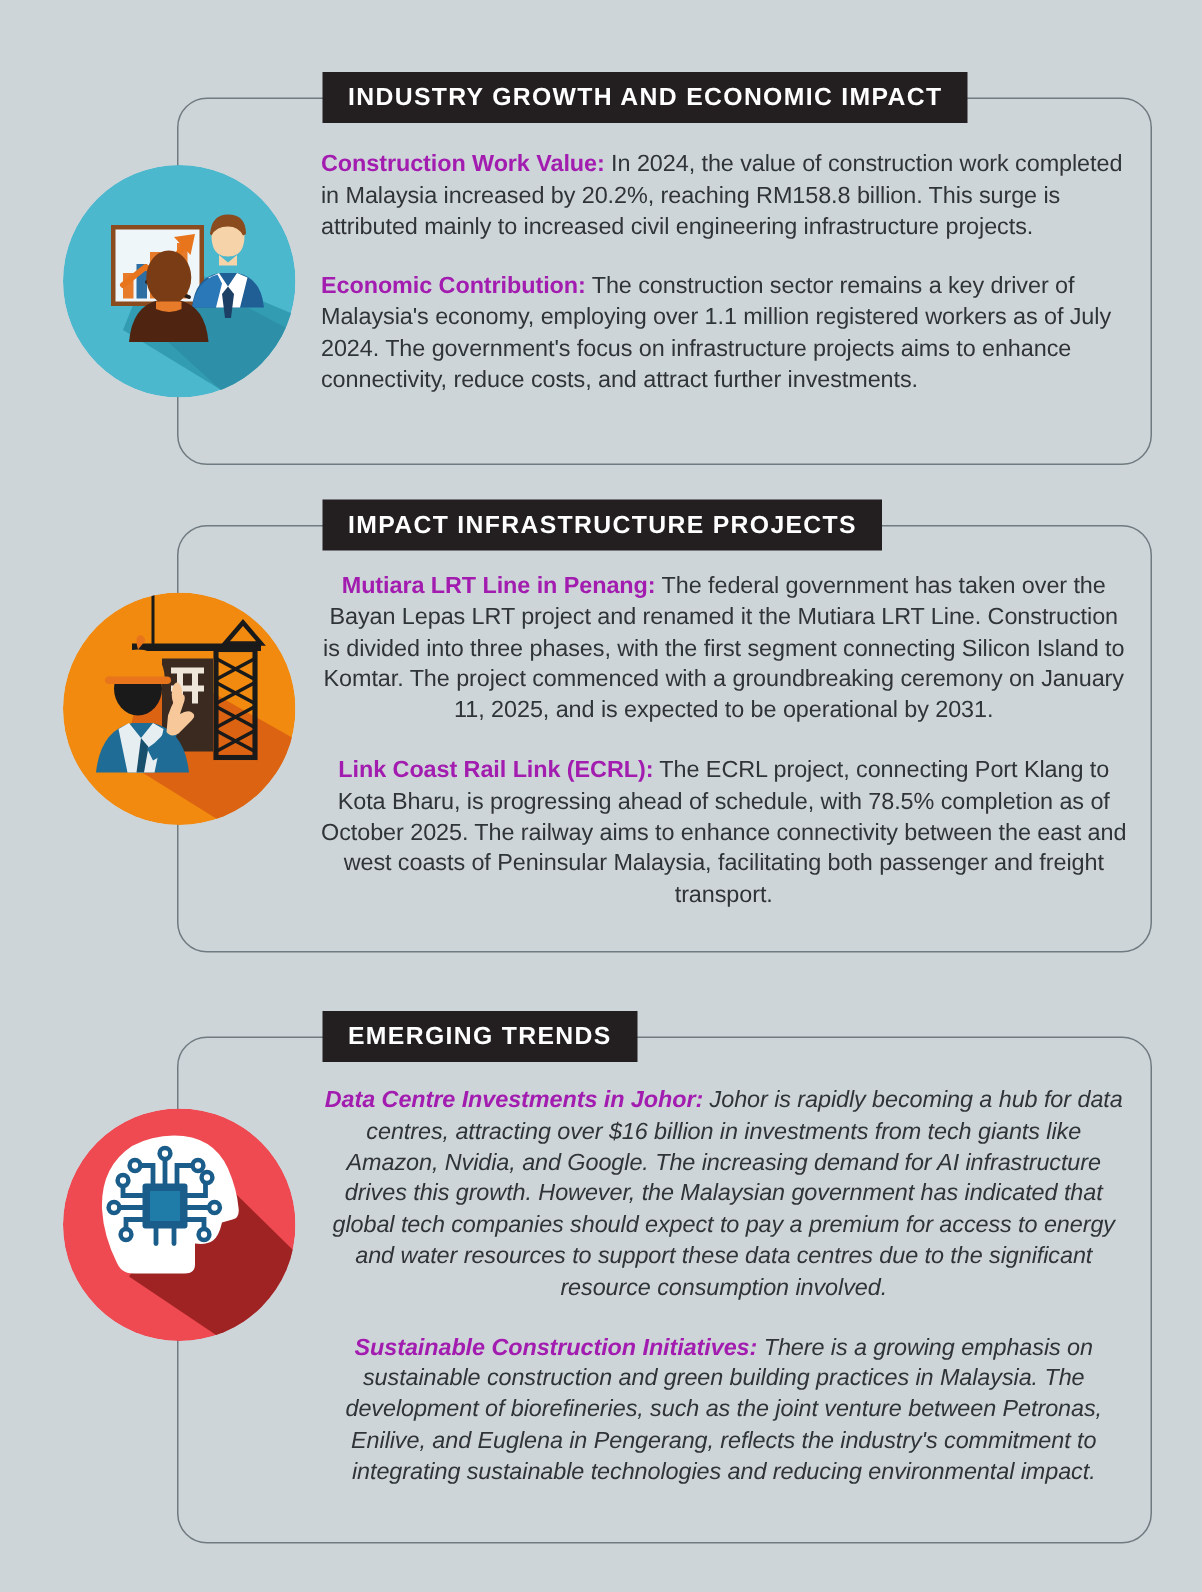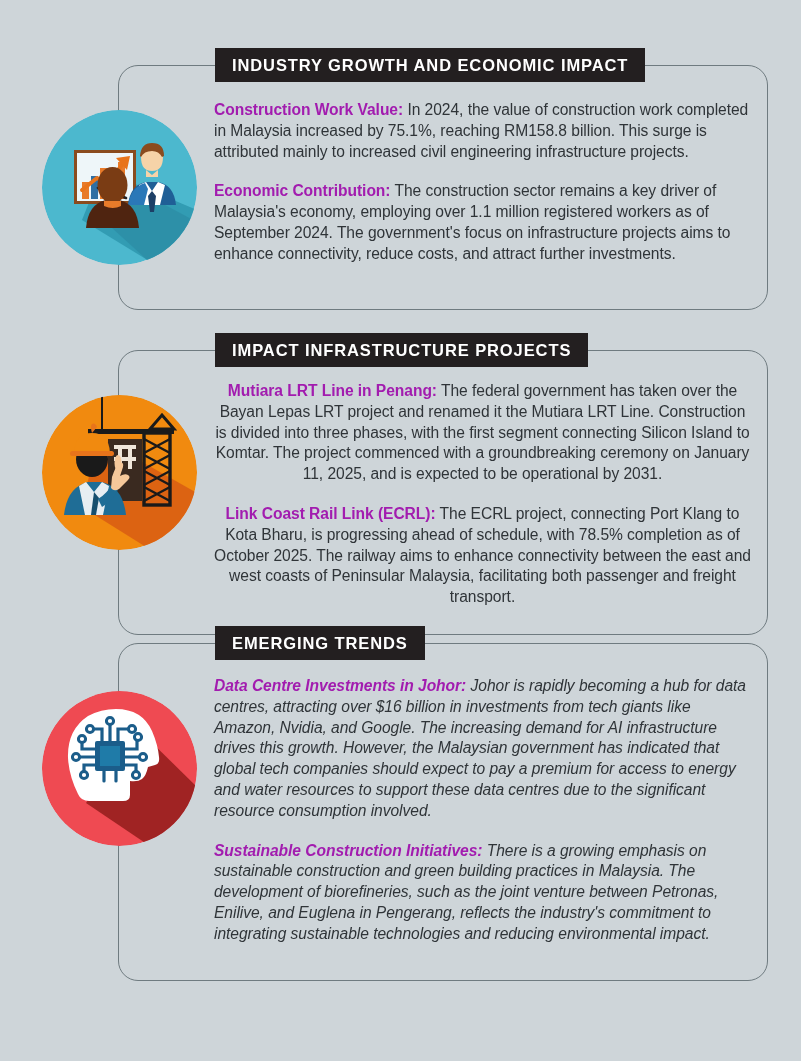--- a/index.html
+++ b/index.html
@@ -20,21 +20,21 @@
   }
 
   
   .section {
     position: absolute;
     left: 0;
     width: 801px;
   }
   #section-0 { top: 48px;  height: 262px; }
   #section-1 { top: 333px; height: 302px; }
-  #section-2 { top: 626px; height: 355px; }
+  #section-2 { top: 674px; height: 355px; text-align: center; }
 
   
   .card-outline {
     position: absolute;
     left: 118px;
     right: 33px;
     top: 17px;
     bottom: 0;
     border: 1.4px solid #6f7b80;
     border-radius: 20px;
@@ -139,22 +139,22 @@
         <path d="M104 60 l6 5 l6 -5 l0 7 l-12 0 z" fill="#f6d3a8"></path>
         <path d="M86 95 q3 -18 17 -22 l3 6 l-4 16 z" fill="#2a78b8"></path>
 
         <path d="M44 118 q2 -24 20 -28 l13 0 q18 4 20 28 z" fill="#4f2410"></path>
         <ellipse cx="70.5" cy="75" rx="15" ry="18" fill="#7a3c14"></ellipse>
         <path d="M62 91 l17 0 l0 5 q-8 4 -17 0 z" fill="#e87b2a"></path>
       </svg>
     </div>
 
     <div class="body-text">
-      <p class="para"><b>Construction Work Value:</b><span> In 2024, the value of construction work completed in Malaysia increased by 75.1%, reaching RM158.8 billion. This surge is attributed mainly to increased civil engineering infrastructure projects.</span></p>
-      <p class="para"><b>Economic Contribution:</b><span> The construction sector remains a key driver of Malaysia's economy, employing over 1.1 million registered workers as of September 2024. The government's focus on infrastructure projects aims to enhance connectivity, reduce costs, and attract further investments.</span></p>
+      <p class="para"><b>Construction Work Value:</b><span> In 2024, the value of construction work completed in Malaysia increased by 20.2%, reaching RM158.8 billion. This surge is attributed mainly to increased civil engineering infrastructure projects.</span></p>
+      <p class="para"><b>Economic Contribution:</b><span> The construction sector remains a key driver of Malaysia's economy, employing over 1.1 million registered workers as of July 2024. The government's focus on infrastructure projects aims to enhance connectivity, reduce costs, and attract further investments.</span></p>
     </div>
   </div>
 
   <div class="section" id="section-1">
 
     <div class="card-outline"></div>
 
     <div class="badge">
       <span>IMPACT INFRASTRUCTURE PROJECTS</span>
     </div>

